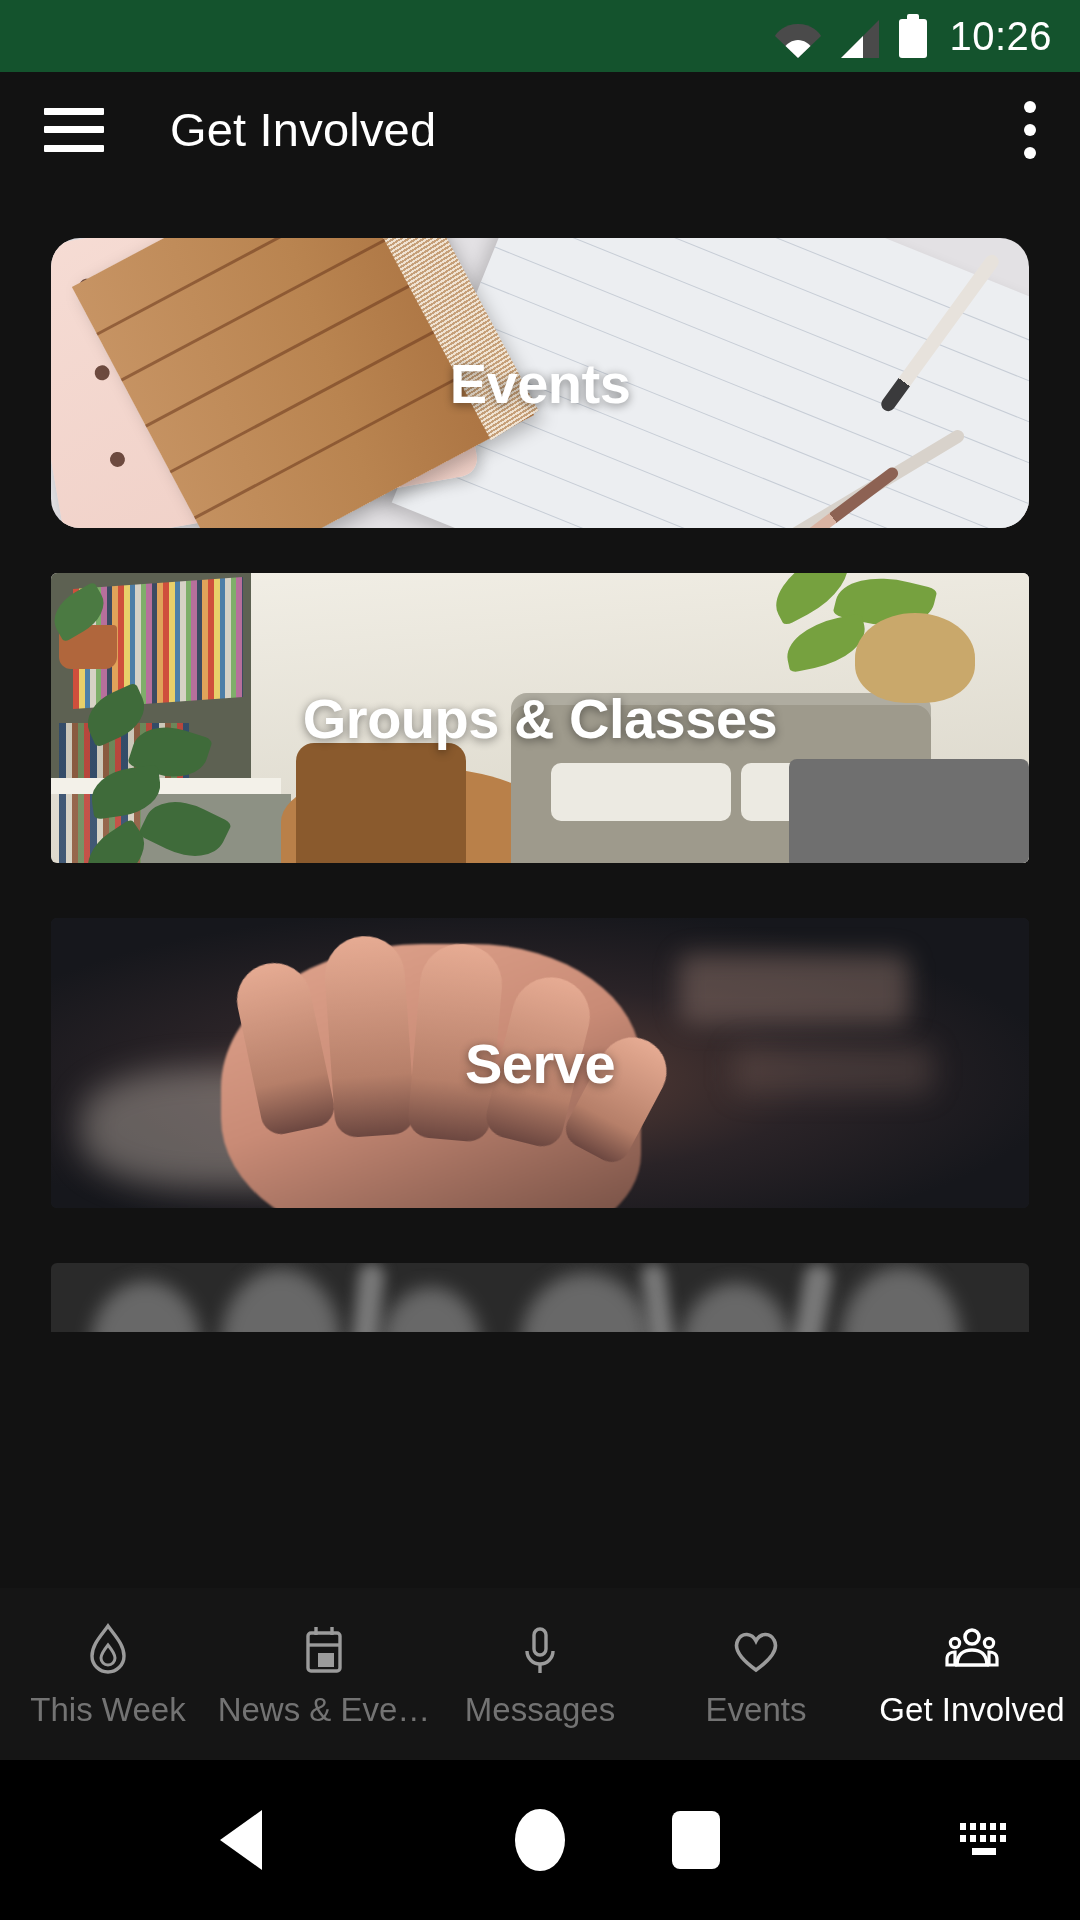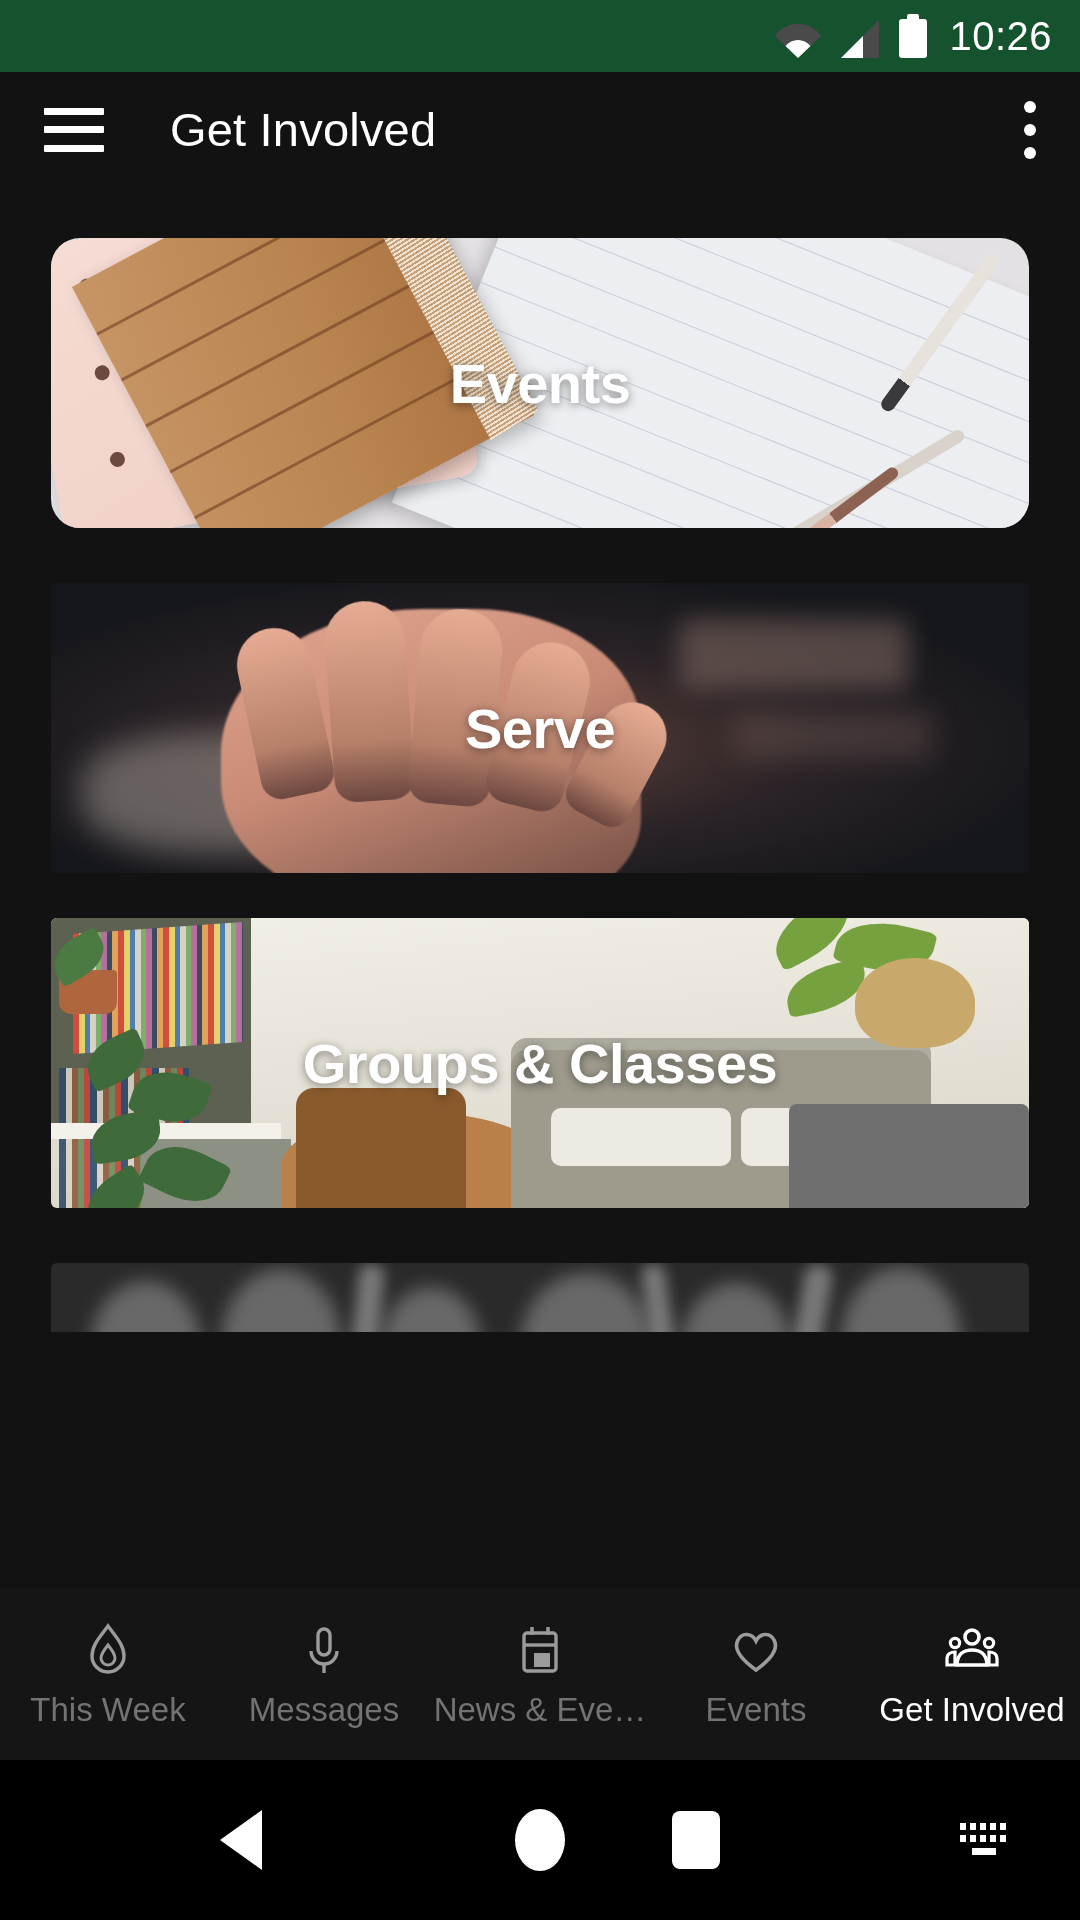--- a/index.html
+++ b/index.html
@@ -346,37 +346,20 @@
           <div class="pages"></div>
         </div>
         <div class="pen1"></div>
         <div class="pen2"></div>
         <div class="pen3"></div>
       </div>
       <div class="card-scrim"></div>
       <div class="card-label">Events</div>
     </div>
 
-    <div class="card" style="margin-top:55px; height:290px;">
-      <div class="card-photo ph-serve">
-        <div class="dimroom"></div>
-        <div class="lightpanel"></div>
-        <div class="lightpanel2"></div>
-        <div class="floorglow"></div>
-        <div class="palm"></div>
-        <div class="finger" style="left:196px; top:44px;  width:74px;  height:170px; transform:rotate(-12deg)"></div>
-        <div class="finger" style="left:278px; top:18px;  width:80px;  height:200px; transform:rotate(-4deg)"></div>
-        <div class="finger" style="left:364px; top:26px;  width:82px;  height:196px; transform:rotate(5deg)"></div>
-        <div class="finger" style="left:450px; top:58px;  width:78px;  height:168px; transform:rotate(14deg)"></div>
-        <div class="finger" style="left:534px; top:116px; width:68px;  height:126px; transform:rotate(28deg)"></div>
-      </div>
-      <div class="card-scrim"></div>
-      <div class="card-label">Serve</div>
-    </div>
-
     <div class="card" style="margin-top:45px; height:290px;">
       <div class="card-photo ph-groups">
         <div class="wall"></div>
         <div class="shelf"></div>
         <div class="books"></div>
         <div class="books2"></div>
         <div class="mantle"></div>
         <div class="fireplace"></div>
         <div class="plantA">
           <div class="leaf" style="left:4px;  top:10px;  width:62px; height:44px; transform:rotate(-24deg)"></div>
@@ -400,20 +383,37 @@
           <div class="hangleaf" style="left:102px; top:74px;  width:88px; height:46px; transform:rotate(32deg)"></div>
         </div>
         <div class="macrame"></div>
         <div class="bed"></div>
       </div>
       <div class="card-scrim"></div>
       <div class="card-label">Groups &amp; Classes</div>
     </div>
 
     <div class="card" style="margin-top:55px; height:290px;">
+      <div class="card-photo ph-serve">
+        <div class="dimroom"></div>
+        <div class="lightpanel"></div>
+        <div class="lightpanel2"></div>
+        <div class="floorglow"></div>
+        <div class="palm"></div>
+        <div class="finger" style="left:196px; top:44px;  width:74px;  height:170px; transform:rotate(-12deg)"></div>
+        <div class="finger" style="left:278px; top:18px;  width:80px;  height:200px; transform:rotate(-4deg)"></div>
+        <div class="finger" style="left:364px; top:26px;  width:82px;  height:196px; transform:rotate(5deg)"></div>
+        <div class="finger" style="left:450px; top:58px;  width:78px;  height:168px; transform:rotate(14deg)"></div>
+        <div class="finger" style="left:534px; top:116px; width:68px;  height:126px; transform:rotate(28deg)"></div>
+      </div>
+      <div class="card-scrim"></div>
+      <div class="card-label">Serve</div>
+    </div>
+
+    <div class="card" style="margin-top:55px; height:290px;">
       <div class="card-photo ph-crowd">
         <div class="blob" style="left:40px;  top:18px; width:110px; height:130px;"></div>
         <div class="blob" style="left:170px; top:6px;  width:120px; height:150px;"></div>
         <div class="blob" style="left:330px; top:24px; width:100px; height:120px;"></div>
         <div class="blob" style="left:470px; top:10px; width:130px; height:140px;"></div>
         <div class="blob" style="left:630px; top:20px; width:110px; height:130px;"></div>
         <div class="blob" style="left:790px; top:4px;  width:120px; height:150px;"></div>
         <div class="arm" style="left:300px; top:0px;  width:26px;  height:170px; transform:rotate(6deg)"></div>
         <div class="arm" style="left:600px; top:0px;  width:24px;  height:160px; transform:rotate(-8deg)"></div>
         <div class="arm" style="left:740px; top:0px;  width:28px;  height:180px; transform:rotate(10deg)"></div>
@@ -433,39 +433,39 @@
           <path d="M28 3 C20 14 12 22 12 33 a16 16 0 0 0 32 0 C44 22 36 14 28 3 Z" fill="none" stroke="#9b9b9b" stroke-width="3.4"></path>
           <path d="M28 22 C24 27 21 31 21 35 a7 7 0 0 0 14 0 C35 31 32 27 28 22 Z" fill="none" stroke="#9b9b9b" stroke-width="3"></path>
         </svg>
       </span>
       <span class="navlabel">This Week</span>
     </div>
 
     <div class="navitem inactive">
       <span class="navicon">
         <svg width="56" height="56" viewBox="0 0 56 56">
-          <rect x="22" y="6" width="12" height="26" rx="6" fill="none" stroke="#9b9b9b" stroke-width="3.4"></rect>
-          <path d="M15 28 a13 13 0 0 0 26 0" fill="none" stroke="#9b9b9b" stroke-width="3.4"></path>
-          <line x1="28" y1="41" x2="28" y2="50" stroke="#9b9b9b" stroke-width="3.4"></line>
-        </svg>
-      </span>
-      <span class="navlabel">Messages</span>
-    </div>
-
-    <div class="navitem inactive">
-      <span class="navicon">
-        <svg width="56" height="56" viewBox="0 0 56 56">
           <rect x="12" y="10" width="32" height="38" rx="3" fill="none" stroke="#9b9b9b" stroke-width="3.4"></rect>
           <line x1="12" y1="22" x2="44" y2="22" stroke="#9b9b9b" stroke-width="3.4"></line>
           <line x1="20" y1="4" x2="20" y2="12" stroke="#9b9b9b" stroke-width="3.4"></line>
           <line x1="36" y1="4" x2="36" y2="12" stroke="#9b9b9b" stroke-width="3.4"></line>
           <rect x="22" y="30" width="16" height="14" fill="#9b9b9b"></rect>
         </svg>
       </span>
       <span class="navlabel">News &amp; Eve…</span>
+    </div>
+
+    <div class="navitem inactive">
+      <span class="navicon">
+        <svg width="56" height="56" viewBox="0 0 56 56">
+          <rect x="22" y="6" width="12" height="26" rx="6" fill="none" stroke="#9b9b9b" stroke-width="3.4"></rect>
+          <path d="M15 28 a13 13 0 0 0 26 0" fill="none" stroke="#9b9b9b" stroke-width="3.4"></path>
+          <line x1="28" y1="41" x2="28" y2="50" stroke="#9b9b9b" stroke-width="3.4"></line>
+        </svg>
+      </span>
+      <span class="navlabel">Messages</span>
     </div>
 
     <div class="navitem inactive">
       <span class="navicon">
         <svg width="56" height="56" viewBox="0 0 56 56">
           <path d="M28 47 C10 34 6 24 10 17 C14 9 24 10 28 18 C32 10 42 9 46 17 C50 24 46 34 28 47 Z" fill="none" stroke="#9b9b9b" stroke-width="3.6"></path>
         </svg>
       </span>
       <span class="navlabel">Events</span>
     </div>

